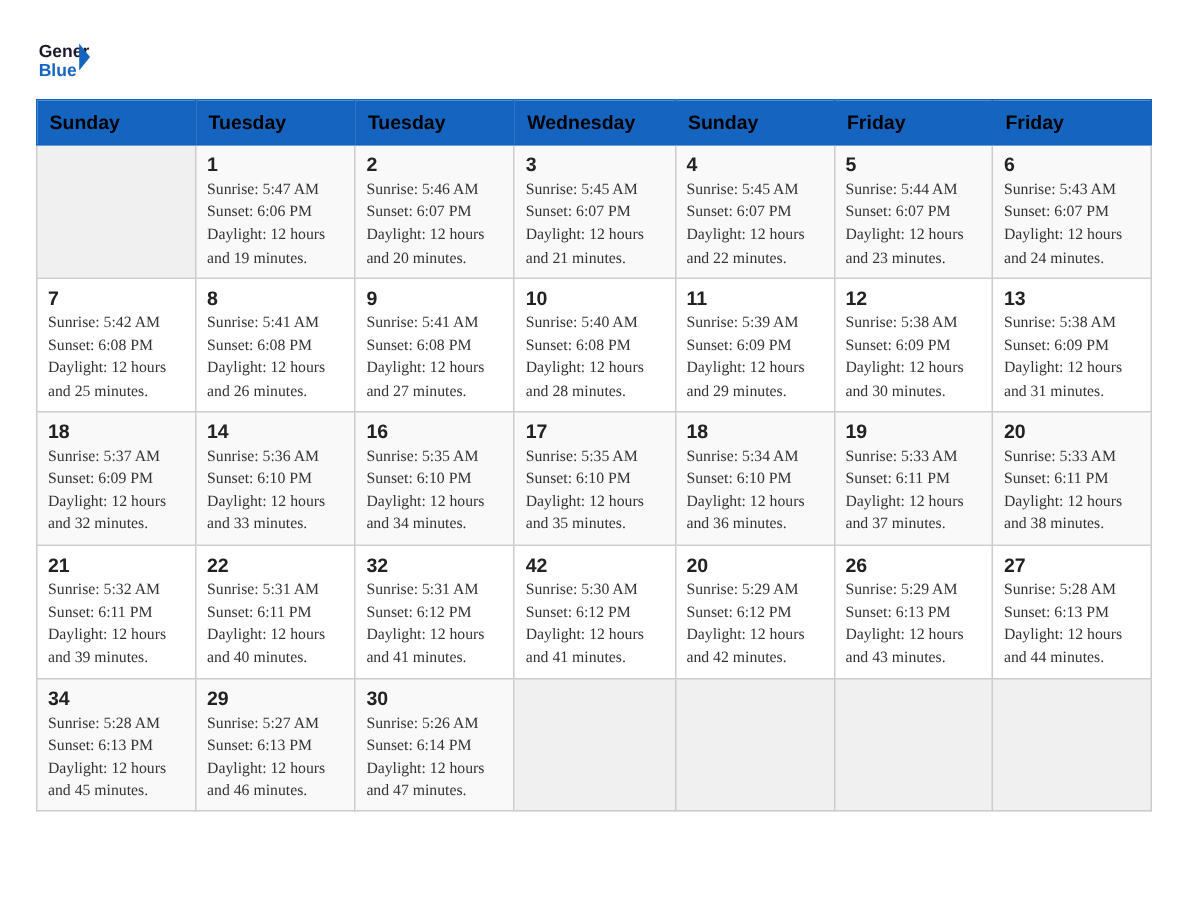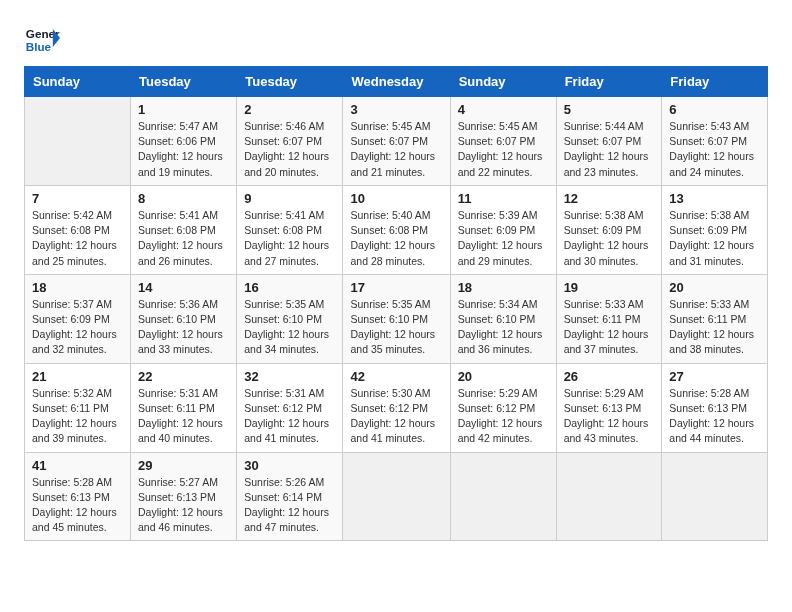--- a/index.html
+++ b/index.html
@@ -40,21 +40,21 @@
       margin-top: 2px;
     }
     .calendar-table {
       width: 100%;
       border-collapse: collapse;
       margin-top: 10px;
       font-size: 11px;
     }
     .calendar-table thead tr th {
       background-color: #1565c0;
-      color: #ffffff;
+      color: #000000;
       text-align: left;
       padding: 7px 8px;
       font-size: 13px;
       font-weight: bold;
       border: 1px solid #1565c0;
     }
     .calendar-table tbody tr td {
       border: 1px solid #ccc;
       vertical-align: top;
       padding: 5px 7px;
@@ -72,20 +72,21 @@
       font-weight: bold;
       font-size: 13px;
       color: #222;
       display: block;
       margin-bottom: 2px;
     }
     .day-detail {
       color: #333;
       font-size: 10.5px;
       line-height: 1.45;
+      font-family: Liberation Serif, serif;
     }
   </style>
 </head>
 <body>
 
 <div class="header-top">
   <div class="logo">
     <svg class="logo-icon" viewBox="0 0 40 40">
       <text x="2" y="20" font-size="13" font-weight="bold" fill="#1a1a2e">General</text>
       <text x="2" y="34" font-size="13" font-weight="bold" fill="#1565c0">Blue</text>
@@ -223,21 +224,21 @@
           <span class="day-number">26</span>
           <div class="day-detail">Sunrise: 5:29 AM<br>Sunset: 6:13 PM<br>Daylight: 12 hours<br>and 43 minutes.</div>
         </td>
         <td>
           <span class="day-number">27</span>
           <div class="day-detail">Sunrise: 5:28 AM<br>Sunset: 6:13 PM<br>Daylight: 12 hours<br>and 44 minutes.</div>
         </td>
       </tr>
       <tr>
         <td>
-          <span class="day-number">41</span>
+          <span class="day-number">34</span>
           <div class="day-detail">Sunrise: 5:28 AM<br>Sunset: 6:13 PM<br>Daylight: 12 hours<br>and 45 minutes.</div>
         </td>
         <td>
           <span class="day-number">29</span>
           <div class="day-detail">Sunrise: 5:27 AM<br>Sunset: 6:13 PM<br>Daylight: 12 hours<br>and 46 minutes.</div>
         </td>
         <td>
           <span class="day-number">30</span>
           <div class="day-detail">Sunrise: 5:26 AM<br>Sunset: 6:14 PM<br>Daylight: 12 hours<br>and 47 minutes.</div>
         </td>

